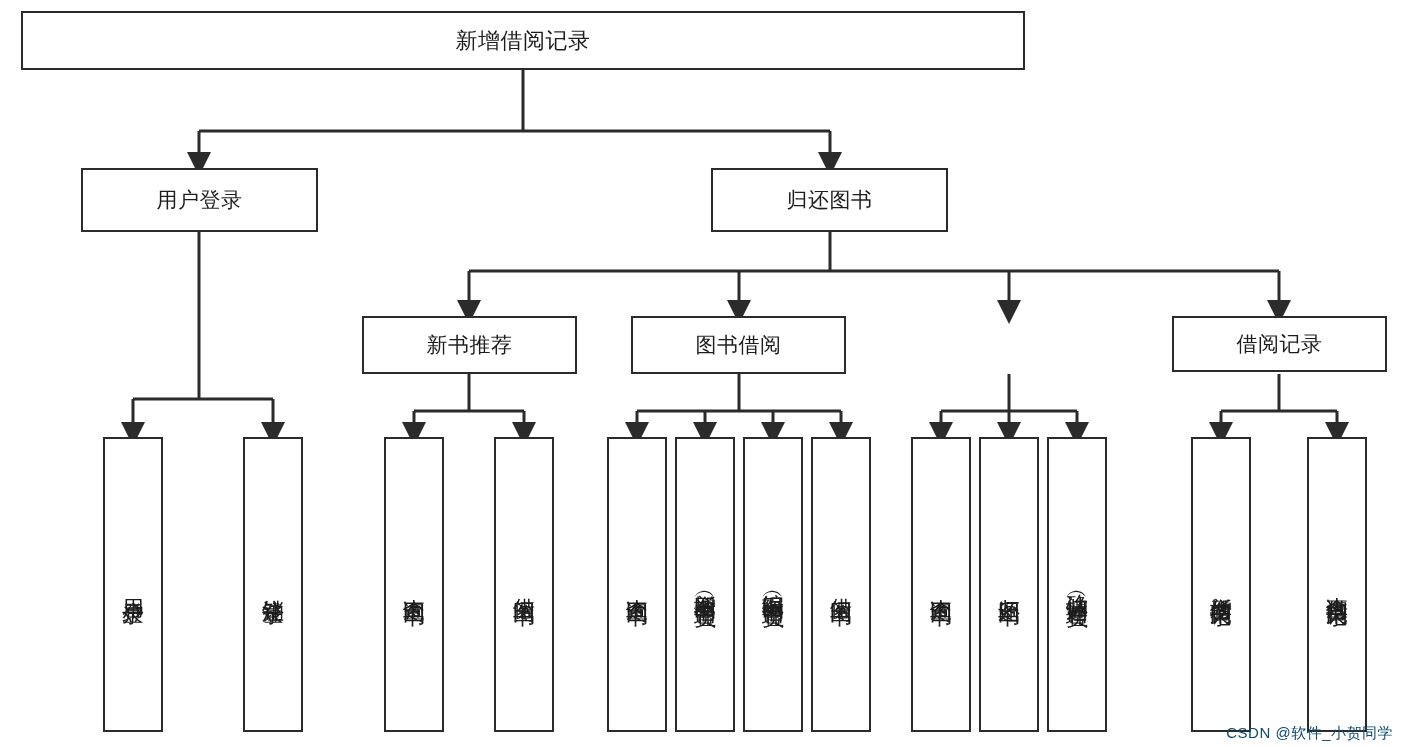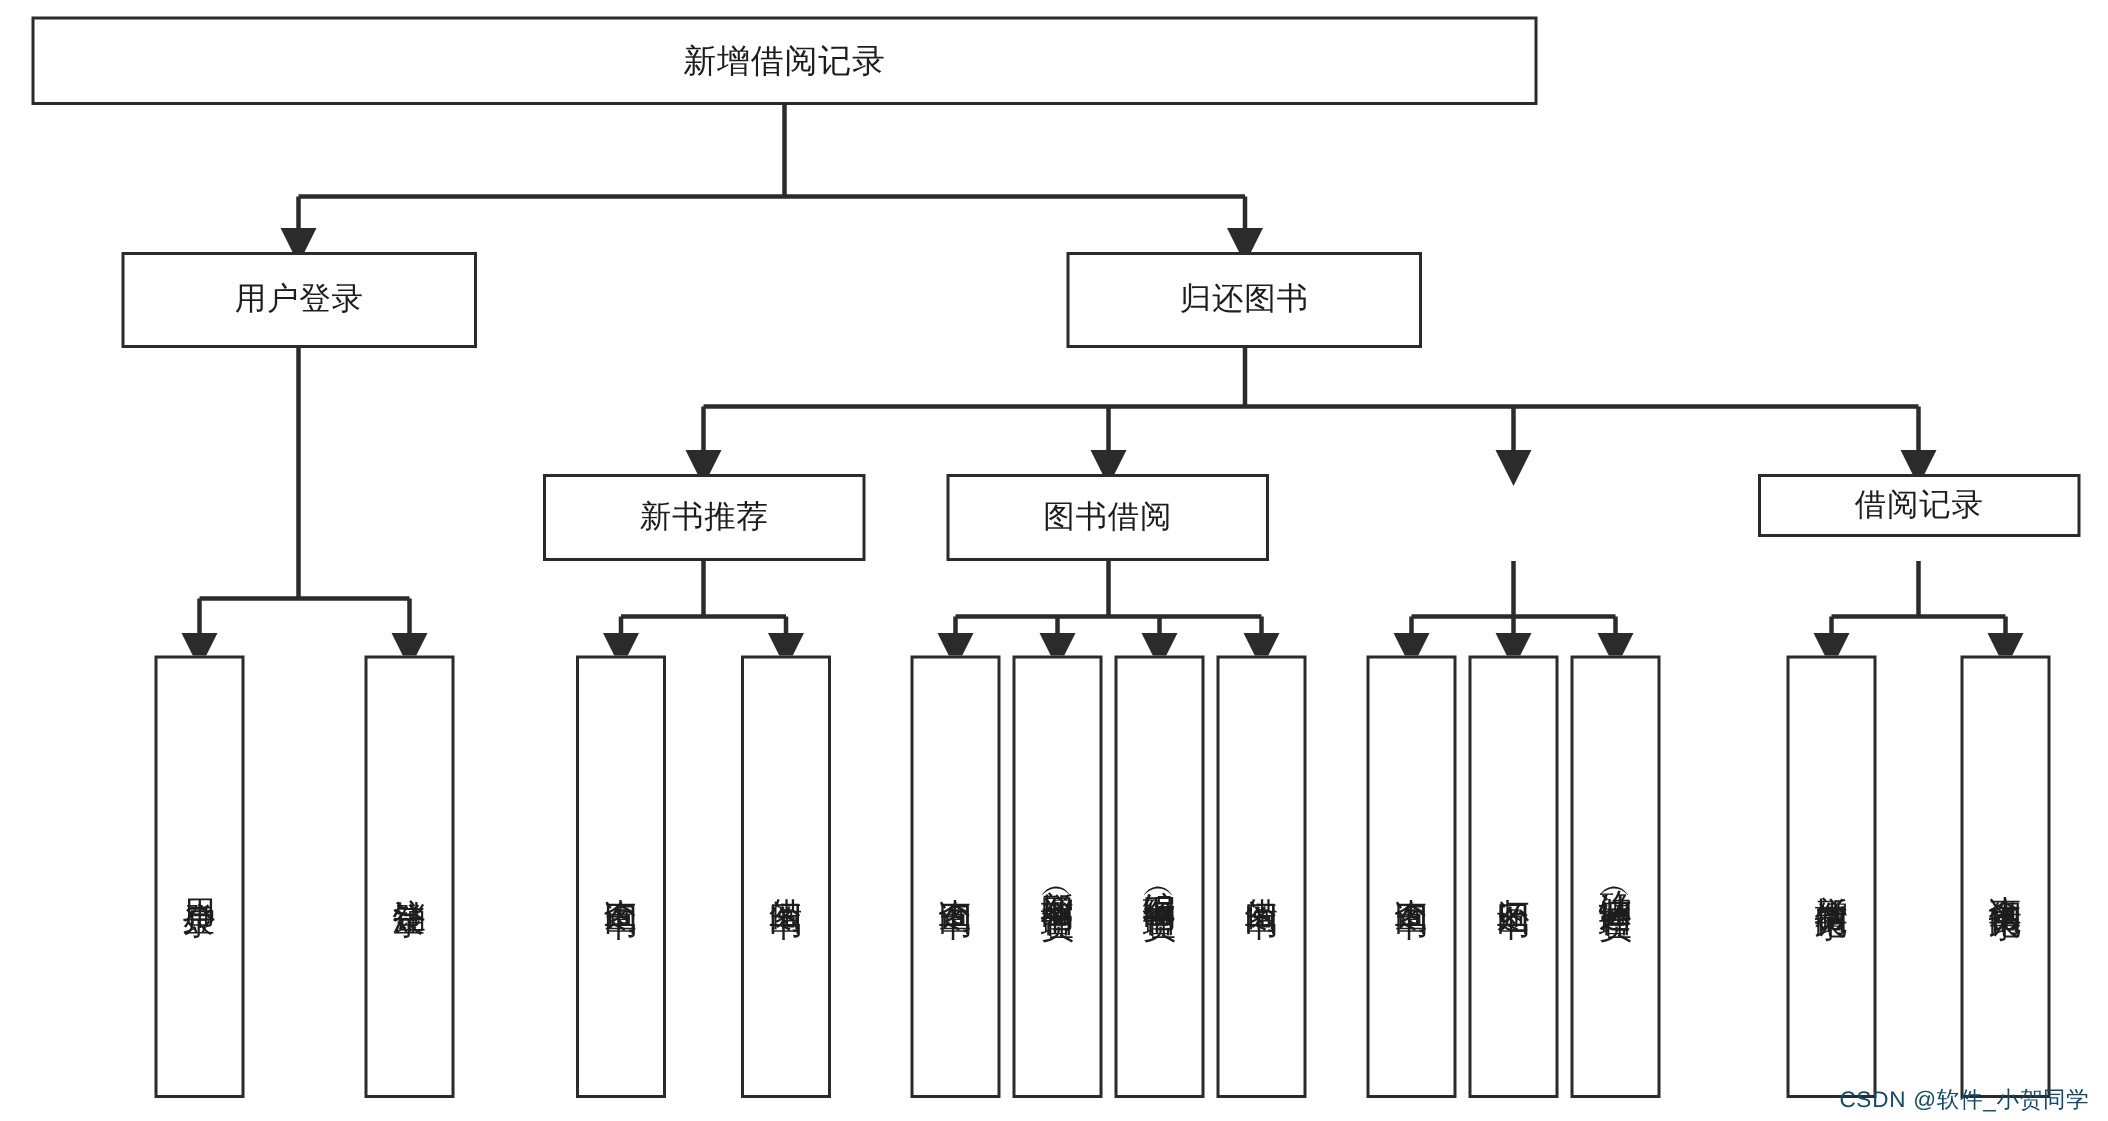--- a/index.html
+++ b/index.html
@@ -144,21 +144,21 @@
   <div class="node horiz" style="left:711px; top:168px; width:237px; height:64px;">
     <span class="label">归还图书</span>
   </div>
 
   <div class="node horiz" style="left:362px; top:316px; width:215px; height:58px;">
     <span class="label">新书推荐</span>
   </div>
   <div class="node horiz" style="left:631px; top:316px; width:215px; height:58px;">
     <span class="label">图书借阅</span>
   </div>
-  <div class="node horiz" style="left:1172px; top:316px; width:215px; height:42px;">
+  <div class="node horiz" style="left:1172px; top:316px; width:215px; height:56px;">
     <span class="label">借阅记录</span>
   </div>
 
   <div class="node vert" style="left:103px; top:437px; width:60px; height:295px;">
     <span class="label">用户登录</span>
   </div>
   <div class="node vert" style="left:243px; top:437px; width:60px; height:295px;">
     <span class="label">注销登录</span>
   </div>
 

